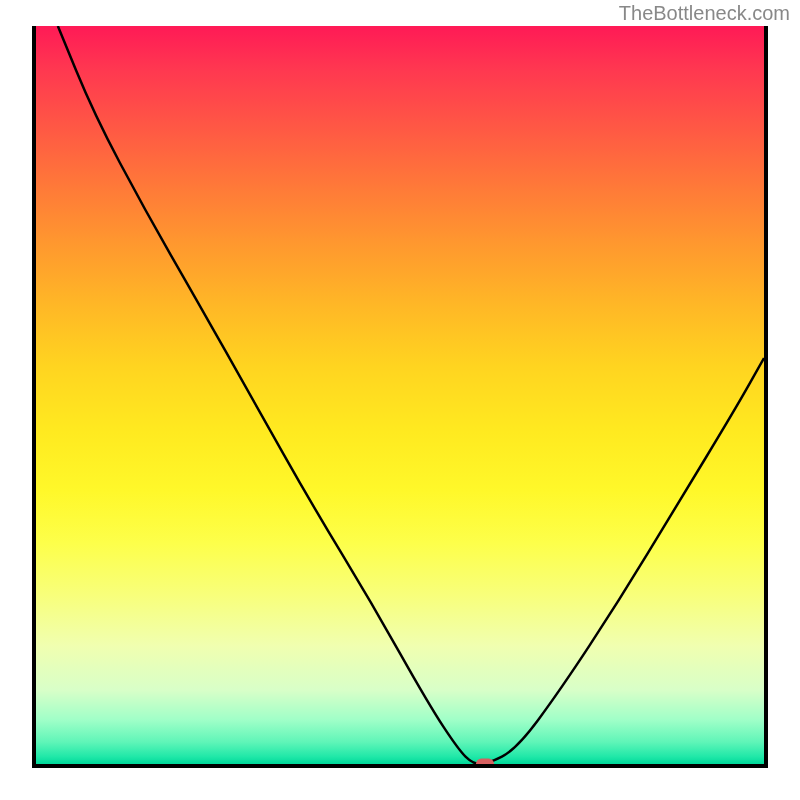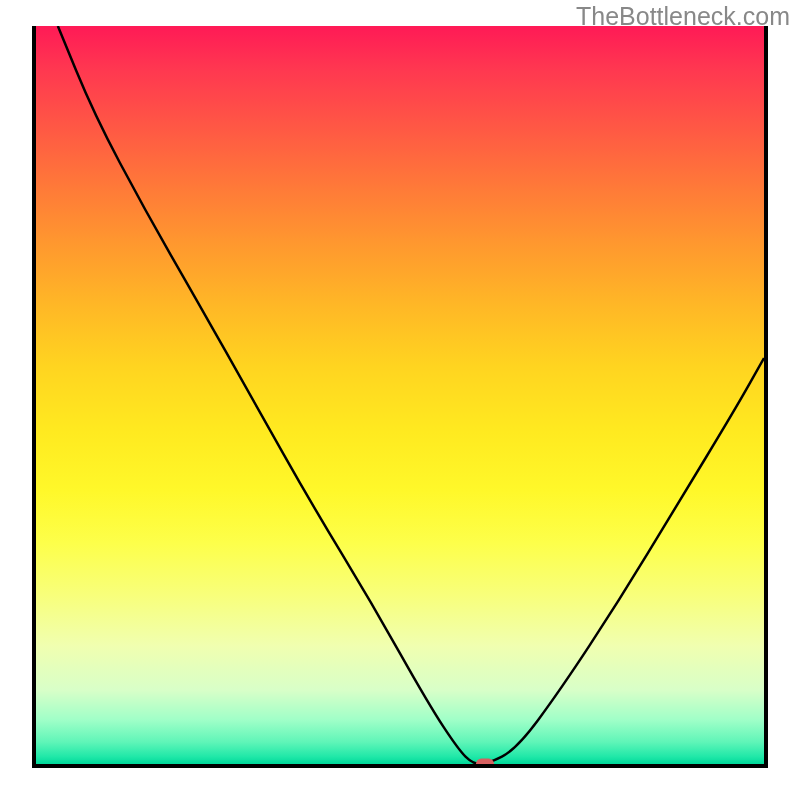--- a/index.html
+++ b/index.html
@@ -7,21 +7,21 @@
     width: 800px;
     height: 800px;
     background: #ffffff;
     position: relative;
     font-family: Arial, sans-serif;
   }
   .watermark {
     position: absolute;
     top: 2px;
     right: 10px;
-    font-size: 25px;
+    font-size: 20px;
     color: #888888;
     font-weight: normal;
     z-index: 10;
   }
   .chart-container {
     position: absolute;
     top: 26px;
     left: 8px;
     width: 784px;
     height: 766px;

